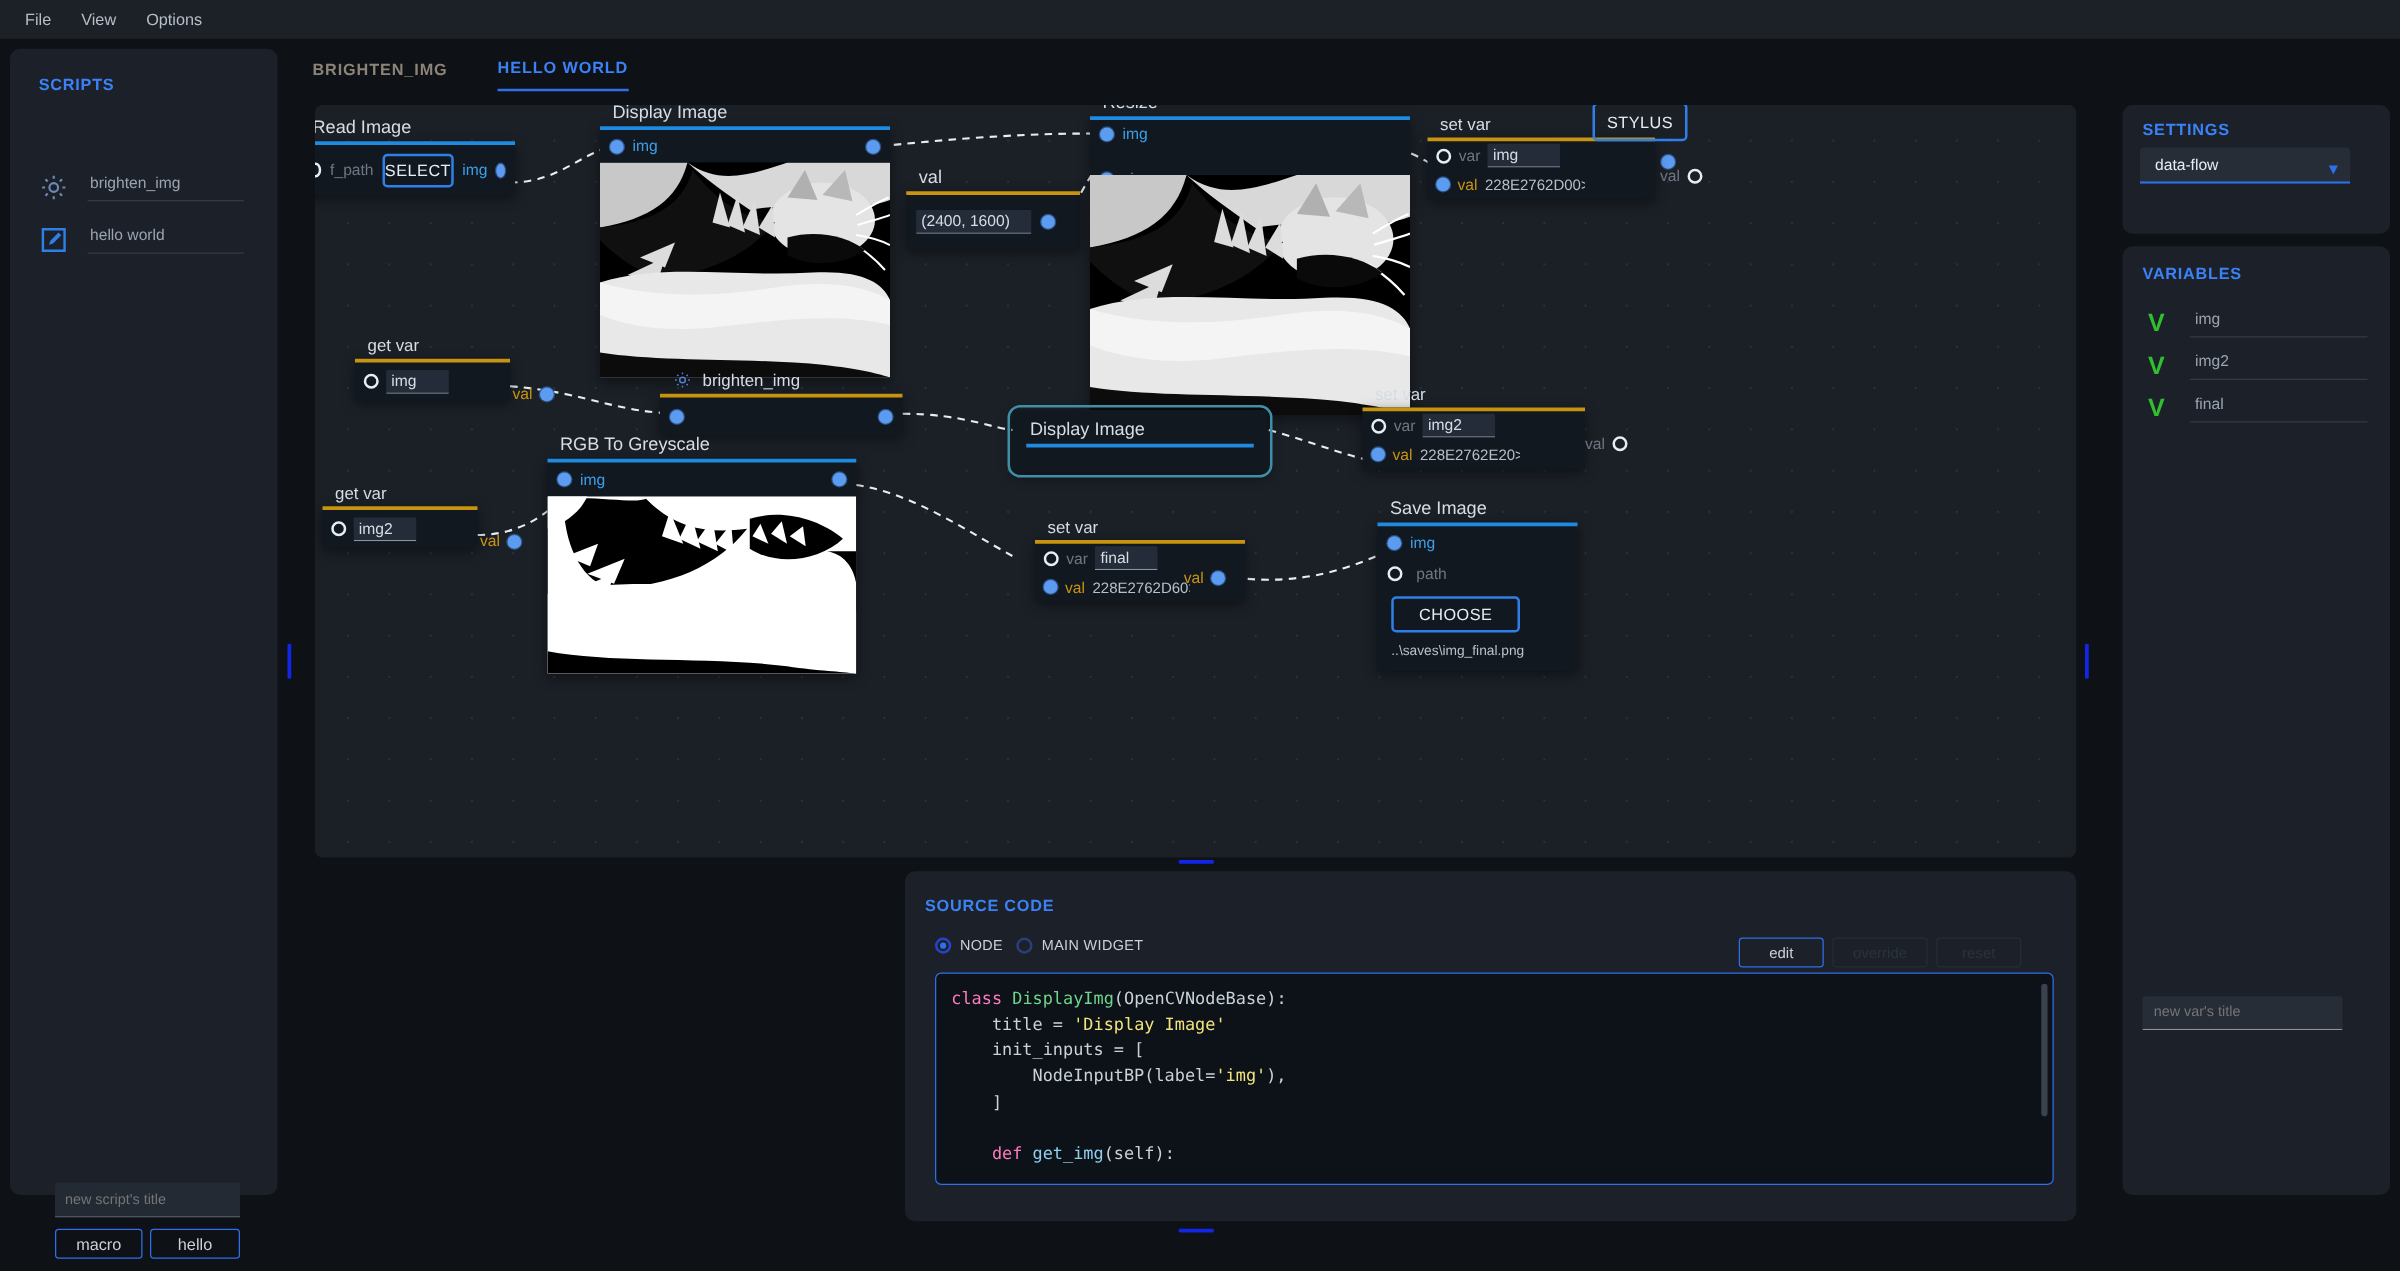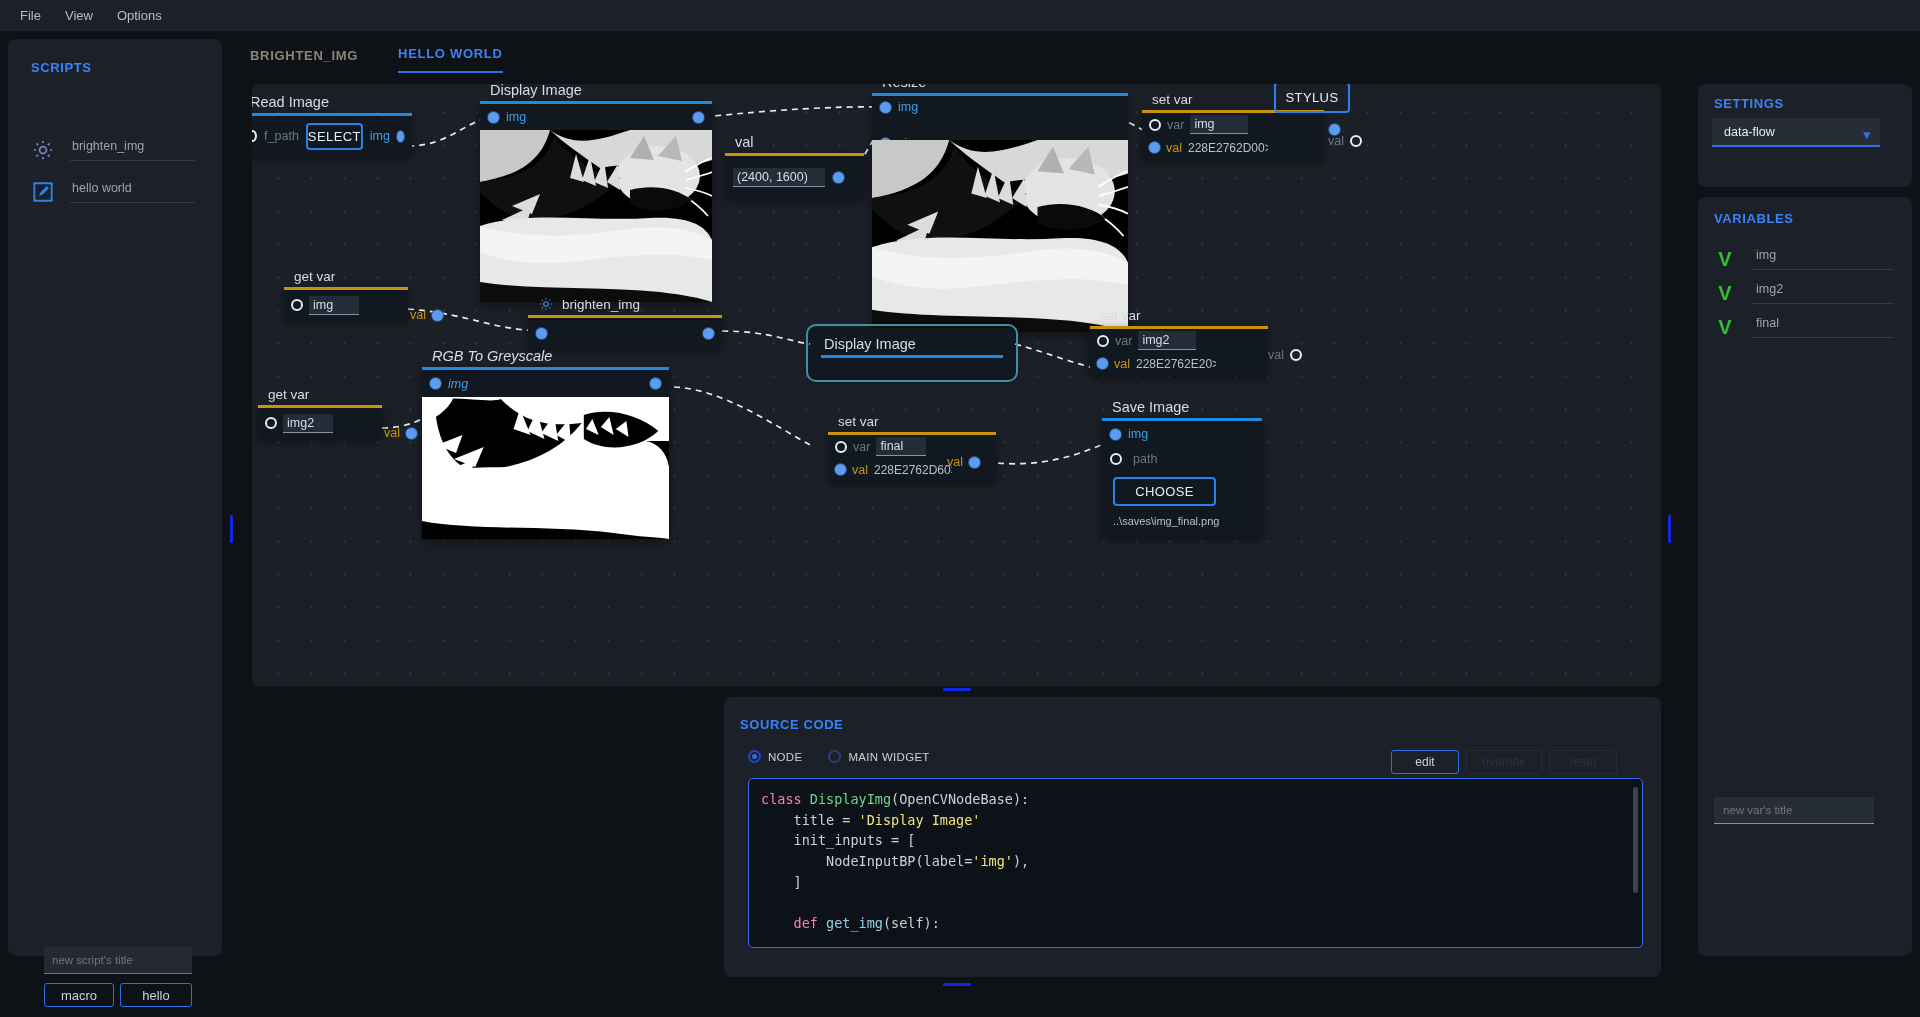--- a/index.html
+++ b/index.html
@@ -488,21 +488,21 @@
           <span class="port hollow"></span>
           <input class="txtfield" style="width: 50px;" value="img2">
         </div>
       </div>
       <div style="position:absolute; left:126px; top:39px; display:flex; align-items:center; gap:6px;">
         <span class="plabel gold">val</span>
         <span class="port"></span>
       </div>
     </div>
 
-    <div class="node" style="left:170px; top:264px;font-style:italic;">
+    <div class="node" style="left:186px; top:264px;">
       <div class="node-title">RGB To Greyscale</div>
       <div class="node-body" style="width:247px;">
         <div class="accent blue"></div>
         <div class="row" style="height:27px; padding:0 8px; gap:7px; justify-content:space-between;">
           <span style="display:flex;align-items:center;gap:7px;">
             <span class="port"></span>
             <span class="plabel">img</span>
           </span>
           <span class="port"></span>
         </div>
@@ -579,21 +579,21 @@
   <div class="splitter-v" style="left:1668px; top:515px;"></div>
   <div class="splitter-h" style="left:943px; top:688px;"></div>
   <div class="splitter-h" style="left:943px; top:983px;"></div>
   <div class="splitter-h" style="left:1758px; top:181px;"></div>
 
 
   <div class="panel" id="src-panel">
     <div class="panel-title" id="src-title">SOURCE CODE</div>
   </div>
 
-  <div style="position:absolute; left:748px; top:750px; display:flex; gap:26px; align-items:flex-end;">
+  <div style="position:absolute; left:748px; top:750px; display:flex; gap:11px; align-items:flex-end;">
     <span class="radio-wrap">
       <span class="radio checked"></span>
       <span class="radio-lbl">NODE</span>
     </span>
     <span class="radio-wrap">
       <span class="radio off"></span>
       <span class="radio-lbl">MAIN WIDGET</span>
     </span>
   </div>
 

